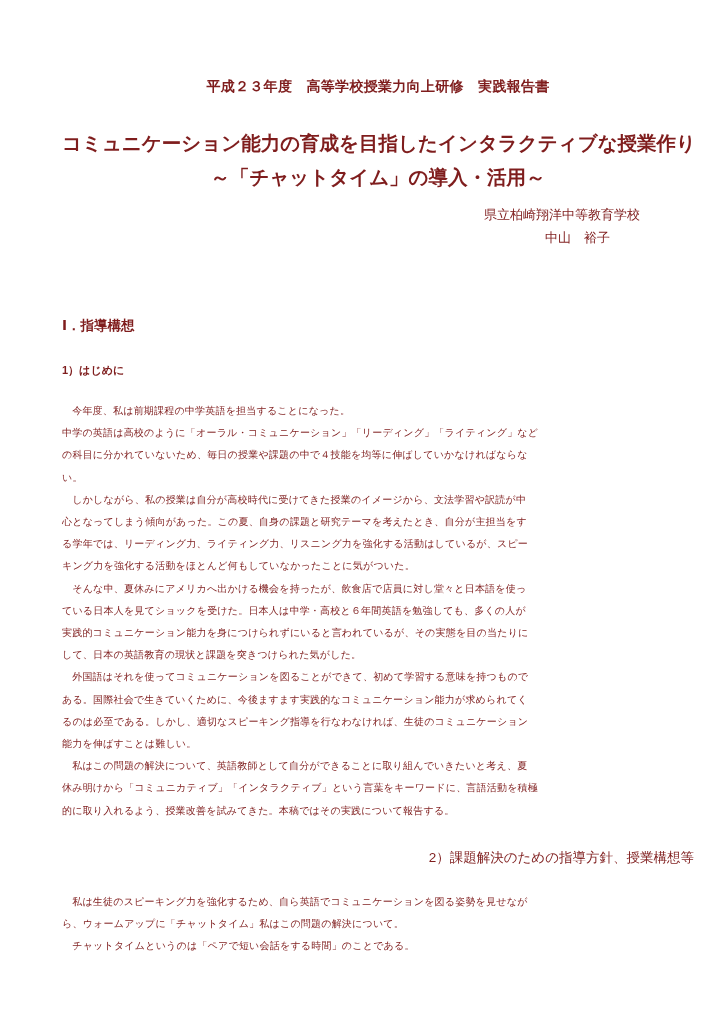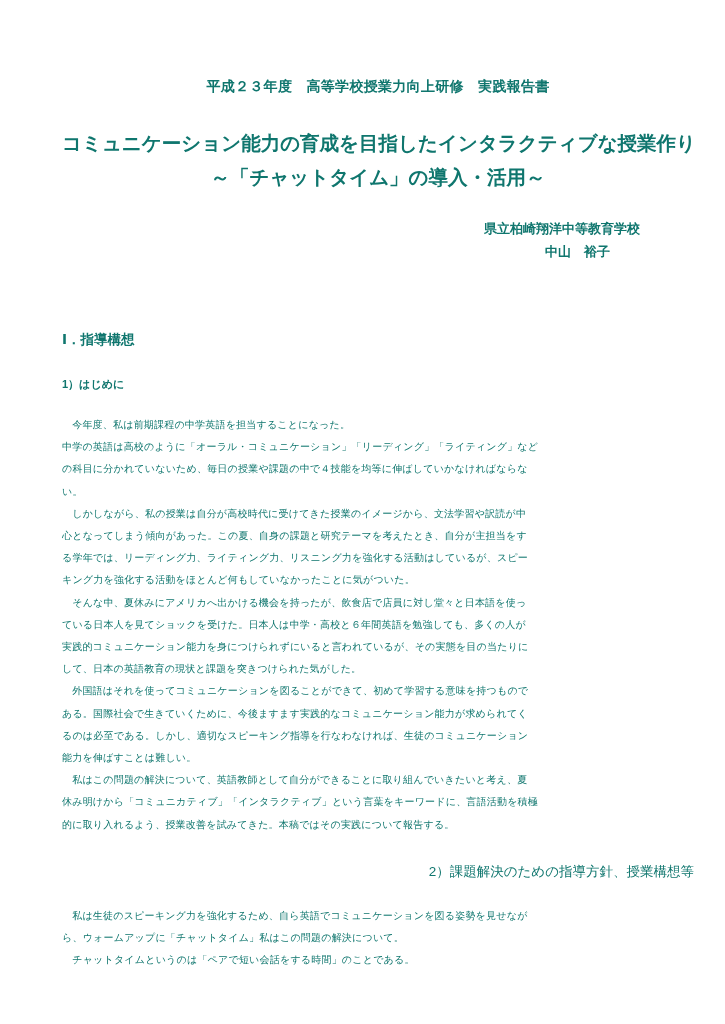--- a/index.html
+++ b/index.html
@@ -2,21 +2,21 @@
 <html lang="ja"><head>
 <meta charset="utf-8">
 <style>
   * { margin: 0; padding: 0; box-sizing: border-box; }
   html, body { background: #ffffff; }
   .page {
     width: 725px;
     height: 1024px;
     margin: 0 auto;
     background: #ffffff;
-    color: #0f766e;
+    color: #7f1d1d;
     position: relative;
     overflow: hidden;
     padding: 75px 31px 0 62px;
     font-family: "Liberation Serif", "DejaVu Serif", serif;
   }
   .gothic { font-family: "Liberation Sans", "DejaVu Sans", sans-serif; }
 
   .report-header {
     text-align: center;
     font-weight: bold;
@@ -29,22 +29,22 @@
     margin-top: 29px;
     text-align: center;
   }
   .doc-title-line {
     font-weight: bold;
     font-size: 19.5px;
     line-height: 34px;
     white-space: nowrap;
   }
   .author-block {
-    margin-top: 23px;
-    font-weight: bold;
+    margin-top: 9px;
+    font-weight: normal;
     font-size: 13px;
   }
   .author-school {
     text-align: right;
     padding-right: 54px;
     line-height: 23px;
     white-space: nowrap;
   }
   .author-name {
     text-align: right;

